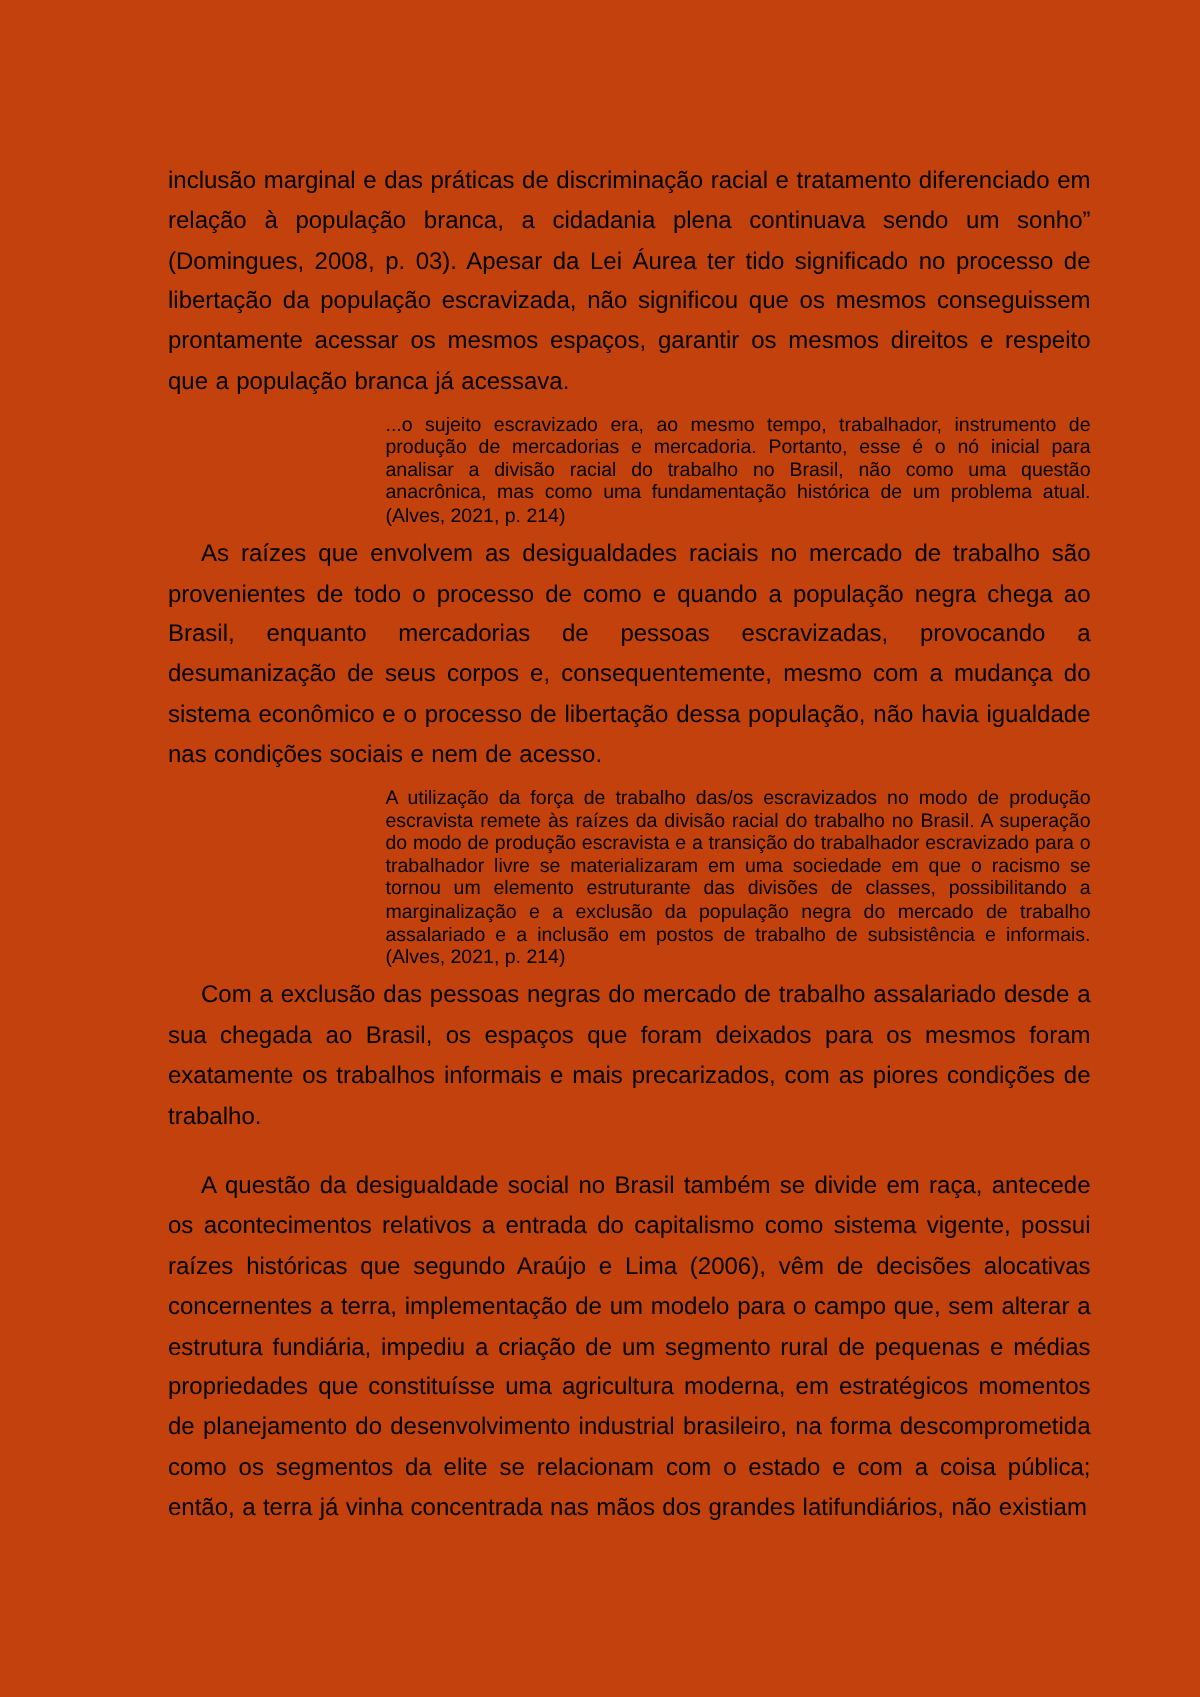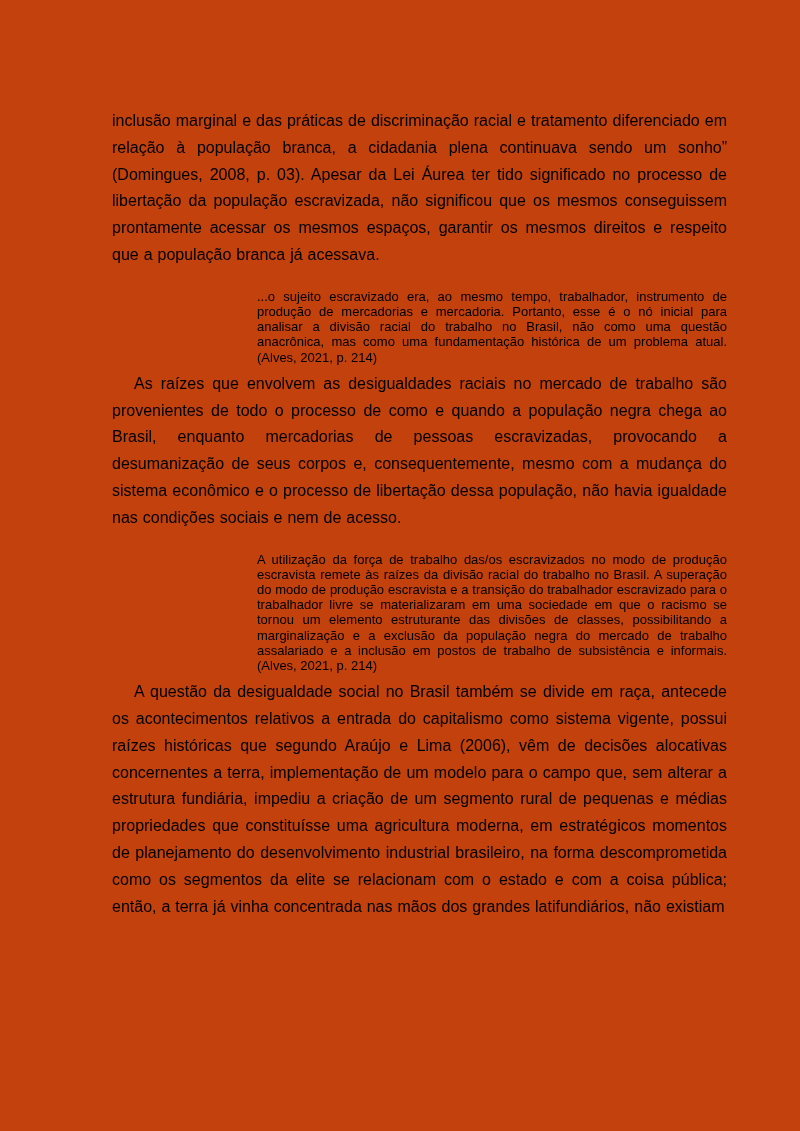--- a/index.html
+++ b/index.html
@@ -25,36 +25,37 @@
     font-size: 16px;
     line-height: 26.8px;
     text-align: justify;
     text-indent: 22px;
     word-spacing: 0.5px;
   }
   .para.first {
     text-indent: 0;
   }
   .para + .para {
-    margin-top: 0;
+    margin-top: 20px;
   }
   .quote {
-    margin: 20px 0 6px 145px;
+    margin: 6px 0 6px 145px;
     font-size: 13px;
     line-height: 15.2px;
     text-align: justify;
   }
 </style>
 </head>
 <body>
 
 <div class="page">
   <p class="para first">inclusão marginal e das práticas de discriminação racial e tratamento diferenciado em relação à população branca, a cidadania plena continuava sendo um sonho” (Domingues, 2008, p. 03). Apesar da Lei Áurea ter tido significado no processo de libertação da população escravizada, não significou que os mesmos conseguissem prontamente acessar os mesmos espaços, garantir os mesmos direitos e respeito que a população branca já acessava.</p>
 
   <blockquote class="quote">...o sujeito escravizado era, ao mesmo tempo, trabalhador, instrumento de produção de mercadorias e mercadoria. Portanto, esse é o nó inicial para analisar a divisão racial do trabalho no Brasil, não como uma questão anacrônica, mas como uma fundamentação histórica de um problema atual. (Alves, 2021, p. 214)</blockquote>
 
   <p class="para">As raízes que envolvem as desigualdades raciais no mercado de trabalho são provenientes de todo o processo de como e quando a população negra chega ao Brasil, enquanto mercadorias de pessoas escravizadas, provocando a desumanização de seus corpos e, consequentemente, mesmo com a mudança do sistema econômico e o processo de libertação dessa população, não havia igualdade nas condições sociais e nem de acesso.</p>
 
   <blockquote class="quote">A utilização da força de trabalho das/os escravizados no modo de produção escravista remete às raízes da divisão racial do trabalho no Brasil. A superação do modo de produção escravista e a transição do trabalhador escravizado para o trabalhador livre se materializaram em uma sociedade em que o racismo se tornou um elemento estruturante das divisões de classes, possibilitando a marginalização e a exclusão da população negra do mercado de trabalho assalariado e a inclusão em postos de trabalho de subsistência e informais. (Alves, 2021, p. 214)</blockquote>
 
+  <p class="para">Com a exclusão das pessoas negras do mercado de trabalho assalariado desde a sua chegada ao Brasil, os espaços que foram deixados para os mesmos foram exatamente os trabalhos informais e mais precarizados, com as piores condições de trabalho.</p>
 
   <p class="para">A questão da desigualdade social no Brasil também se divide em raça, antecede os acontecimentos relativos a entrada do capitalismo como sistema vigente, possui raízes históricas que segundo Araújo e Lima (2006), vêm de decisões alocativas concernentes a terra, implementação de um modelo para o campo que, sem alterar a estrutura fundiária, impediu a criação de um segmento rural de pequenas e médias propriedades que constituísse uma agricultura moderna, em estratégicos momentos de planejamento do desenvolvimento industrial brasileiro, na forma descomprometida como os segmentos da elite se relacionam com o estado e com a coisa pública; então, a terra já vinha concentrada nas mãos dos grandes latifundiários, não existiam</p>
 </div>
 
 </body></html>

